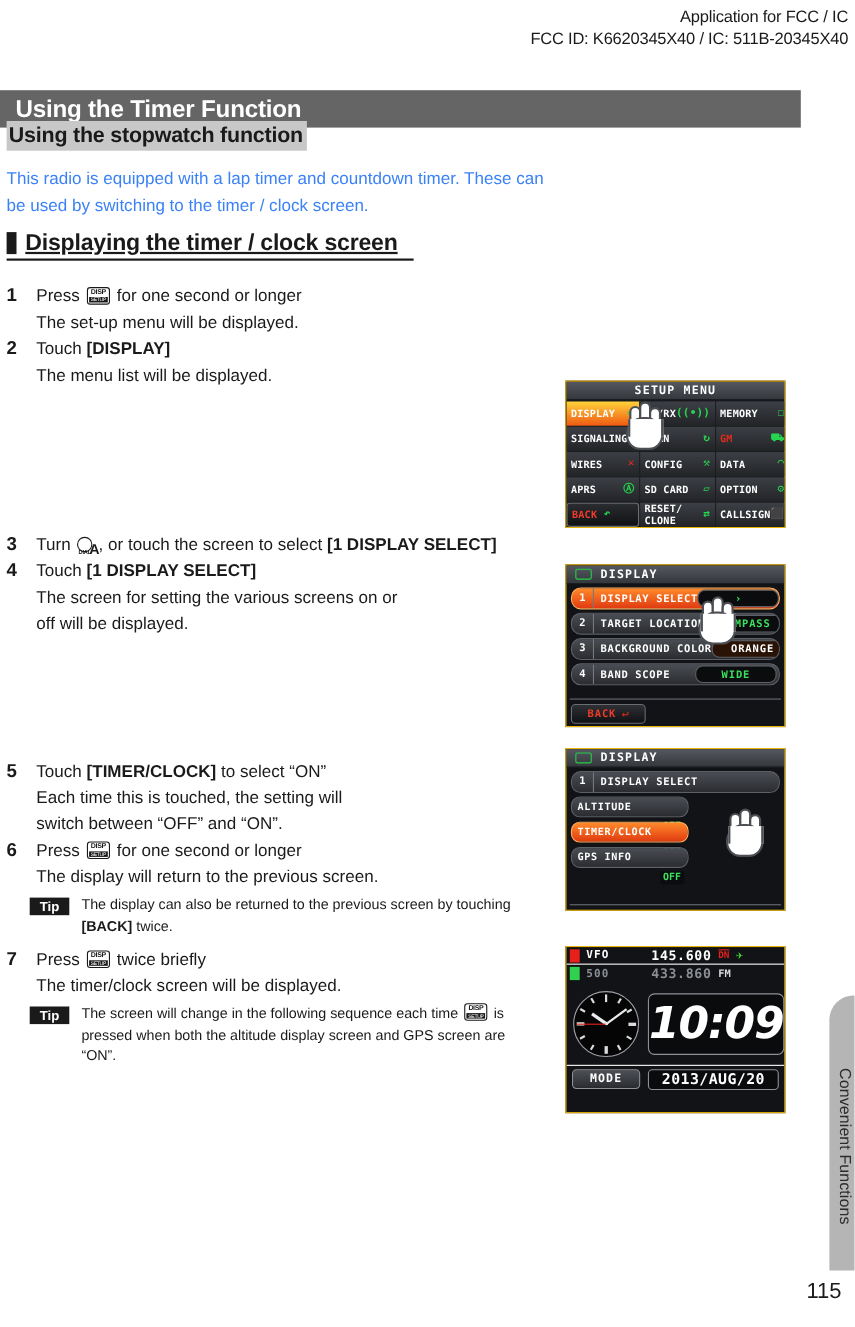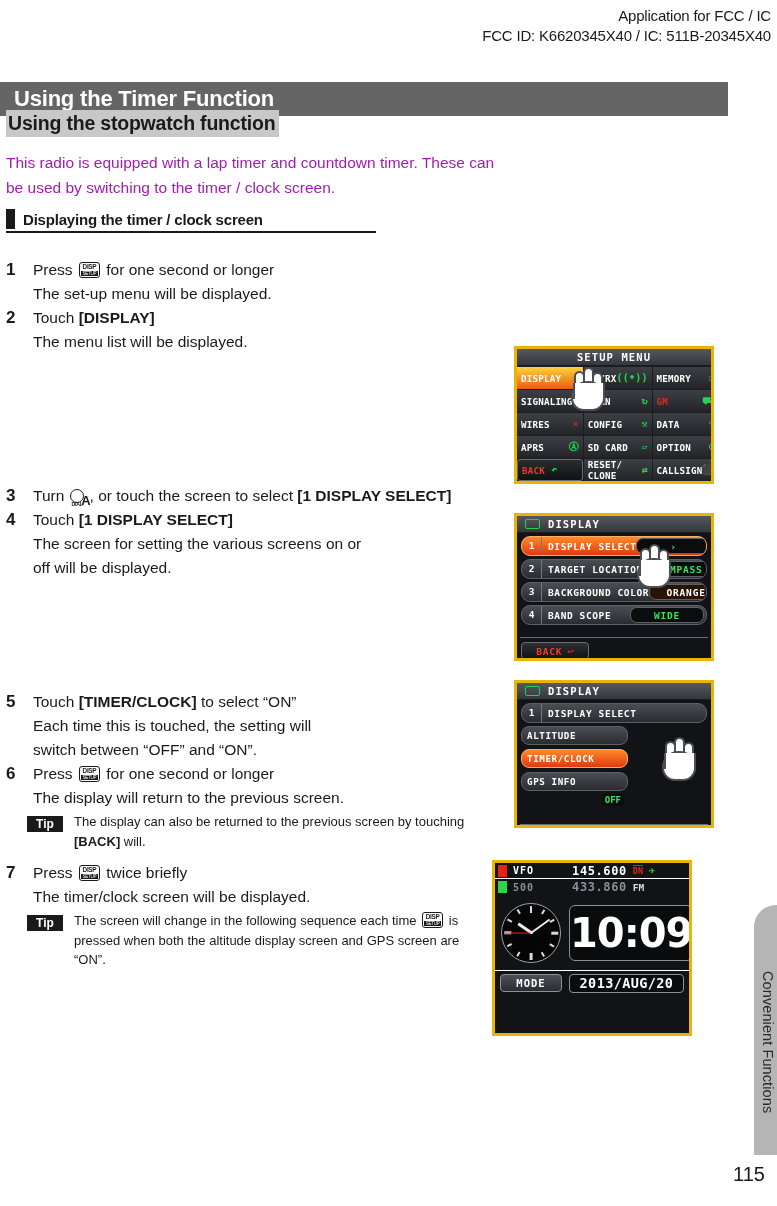--- a/index.html
+++ b/index.html
@@ -53,42 +53,43 @@
     letter-spacing: -0.2px;
   }
 
   
   .intro {
     position: absolute;
     left: 6px; top: 150px;
     width: 500px;
     font-size: 15.5px;
     line-height: 25px;
-    color: #a21caf;
+    color: #3b82f6;
   }
 
   
   .sub-head {
     position: absolute;
     left: 6px; top: 209px;
     width: 370px;
     border-bottom: 2px solid #1a1a1a;
     padding-bottom: 2px;
     display: flex; align-items: center;
   }
   .sub-head .mark {
     width: 9px; height: 20px;
     background: #1a1a1a;
     margin-right: 8px;
     flex: none;
   }
   .sub-head .txt {
-    font-size: 15px;
+    font-size: 21px;
     font-weight: bold;
     letter-spacing: -0.2px;
+    text-decoration: underline;
   }
 
   
   .steps {
     position: absolute;
     left: 0; top: 258px;
     width: 510px;
   }
   .step { position: relative; }
   .step-line {
@@ -210,21 +211,21 @@
     right: 12px; bottom: 20px;
     font-size: 20px;
     color: #1a1a1a;
   }
 
   
   .lcd {
     position: absolute;
     width: 200px;
     background: #111316;
-    border: 3px solid #eab308;
+    border: 1px solid #eab308;
     font-family: "DejaVu Sans Mono", monospace;
     overflow: hidden;
   }
   .lcd-title {
     height: 17px;
     background: linear-gradient(#55585e, #34373c);
     color: #ffffff;
     font-size: 10.5px;
     font-weight: bold;
     letter-spacing: 1.1px;
@@ -386,20 +387,21 @@
   .vfo-bar .dn { color: #e8201b; font-size: 8.5px; font-weight: bold; border-top: 1.5px solid #e8201b; line-height:11px;}
   .vfo-bar .mode2 { color: #ffffff; font-size: 9.5px; font-weight: bold; }
   .vfo-bar.second .mode2 { color: #d8dadd; text-align: center; }
   .gps-ic { color: #4ad63a; font-size: 11px; }
 
   .clock-area {
     height: 76px;
     display: flex; align-items: center;
     padding: 0 6px; gap: 8px;
     border-bottom: 1px solid #ffffff;
+    font-style: italic;
   }
   .analog {
     width: 60px; height: 60px;
     border-radius: 50%;
     background: #050505;
     border: 1px solid #9da0a5;
     position: relative;
     flex: none;
   }
   .tick {
@@ -591,21 +593,21 @@
         </span>
       </span>
     </div>
     <div class="step-line">
       <span class="step-num"></span>
       <span class="step-body"><span class="step-sub">The display will return to the previous screen.</span></span>
     </div>
     <div class="tip">
       <span class="tip-badge">Tip</span>
       <span class="tip-text" style="max-width:400px">
-        <p><span>The display can also be returned to the previous screen by touching </span><span class="b">[BACK]</span><span> will.</span></p>
+        <p><span>The display can also be returned to the previous screen by touching </span><span class="b">[BACK]</span><span> twice.</span></p>
       </span>
     </div>
   </div>
 
   <div style="height:10px"></div>
 
   <div class="step">
     <div class="step-line">
       <span class="step-num">7</span>
       <span class="step-body">
@@ -774,21 +776,21 @@
   </div>
   <div class="hand-cursor" style="left:143px; top:52px;">
     <span class="f1"></span>
       <span class="f2"></span>
       <span class="f3"></span>
     <span class="palm"></span>
       <span class="cover"></span>
   </div>
 </div>
 
-<div class="lcd" style="left:492px; top:860px; height:176px;">
+<div class="lcd" style="left:514px; top:860px; height:152px;">
   <div class="vfo-bar">
     <span class="sq red"></span>
     <span class="lbl">VFO</span>
     <span class="frq">145.600</span>
     <span class="dn">DN</span>
     <span class="gps-ic">✈</span>
   </div>
   <div class="vfo-bar second">
     <span class="sq green"></span>
     <span class="lbl">500</span>

